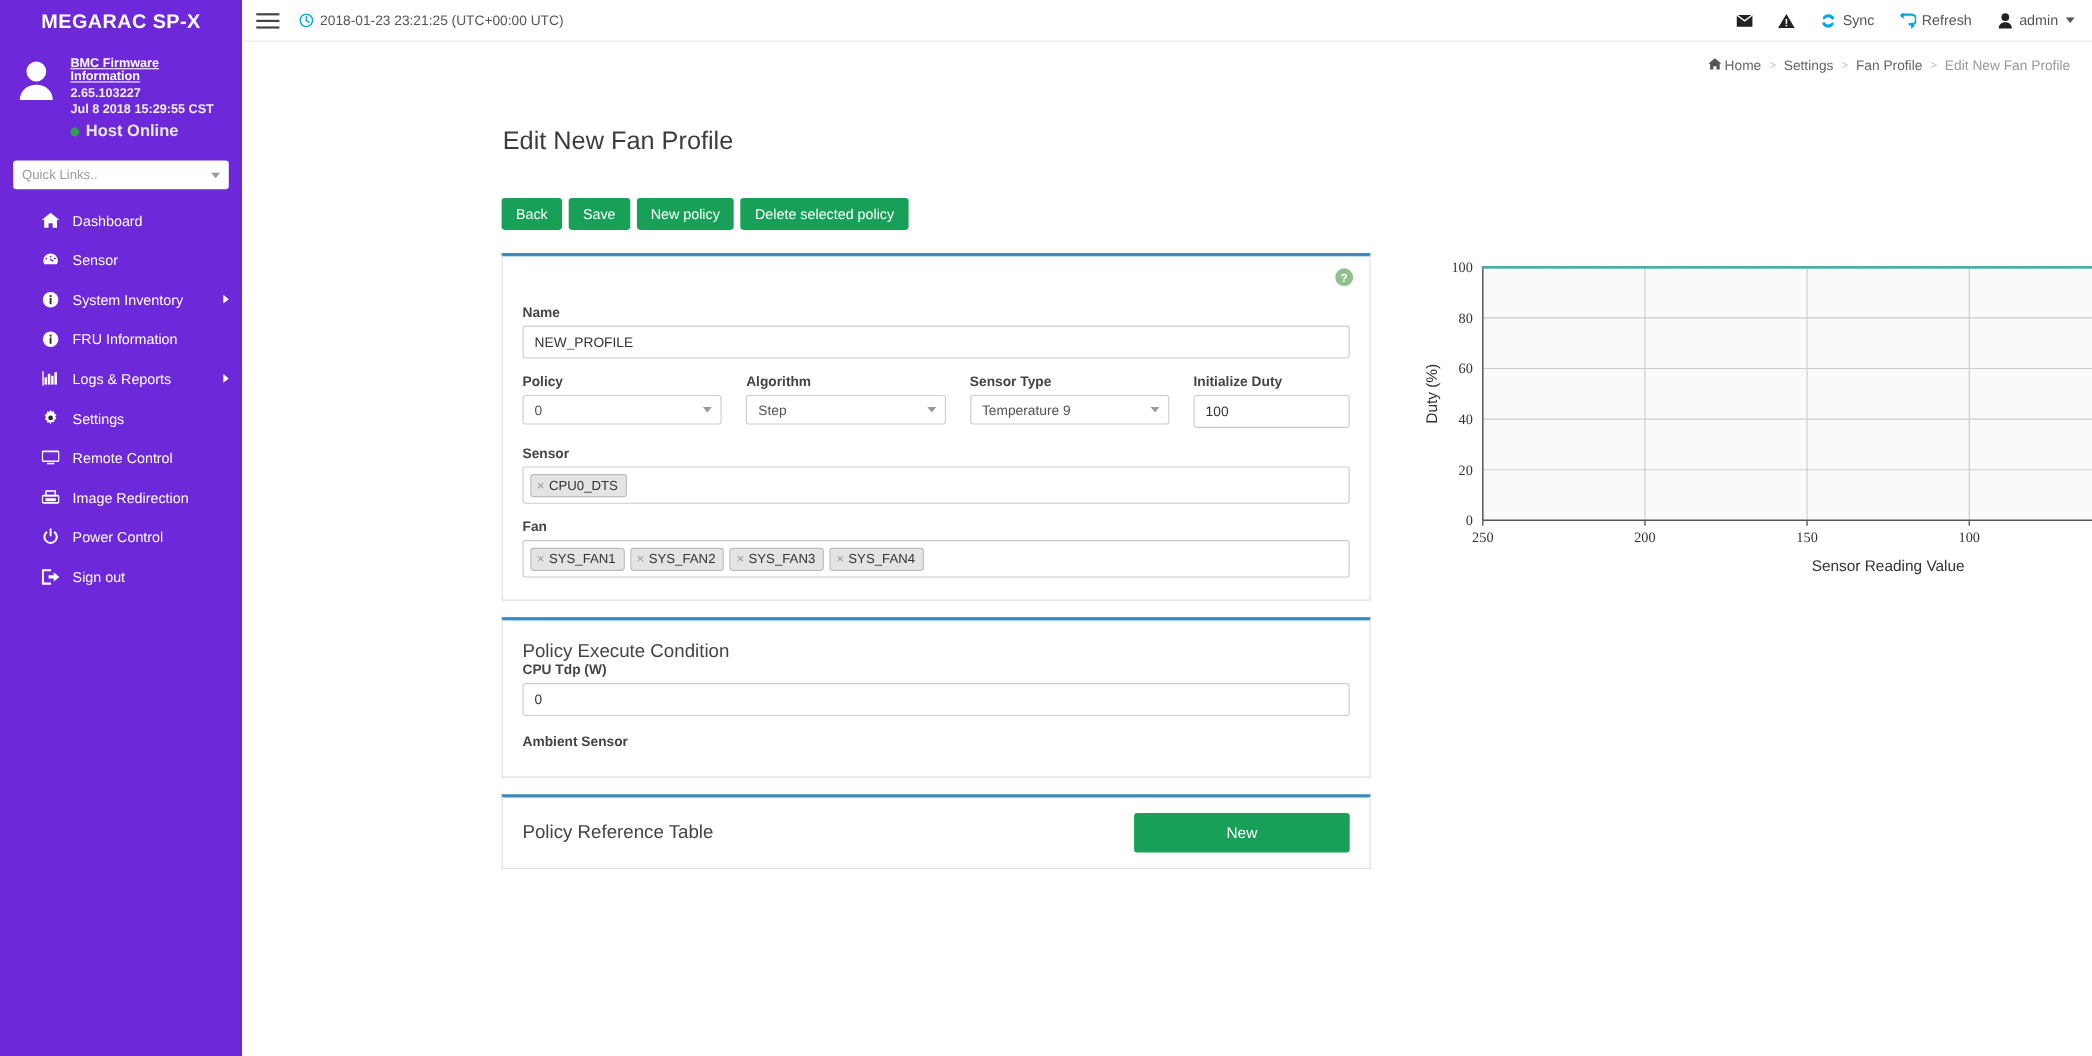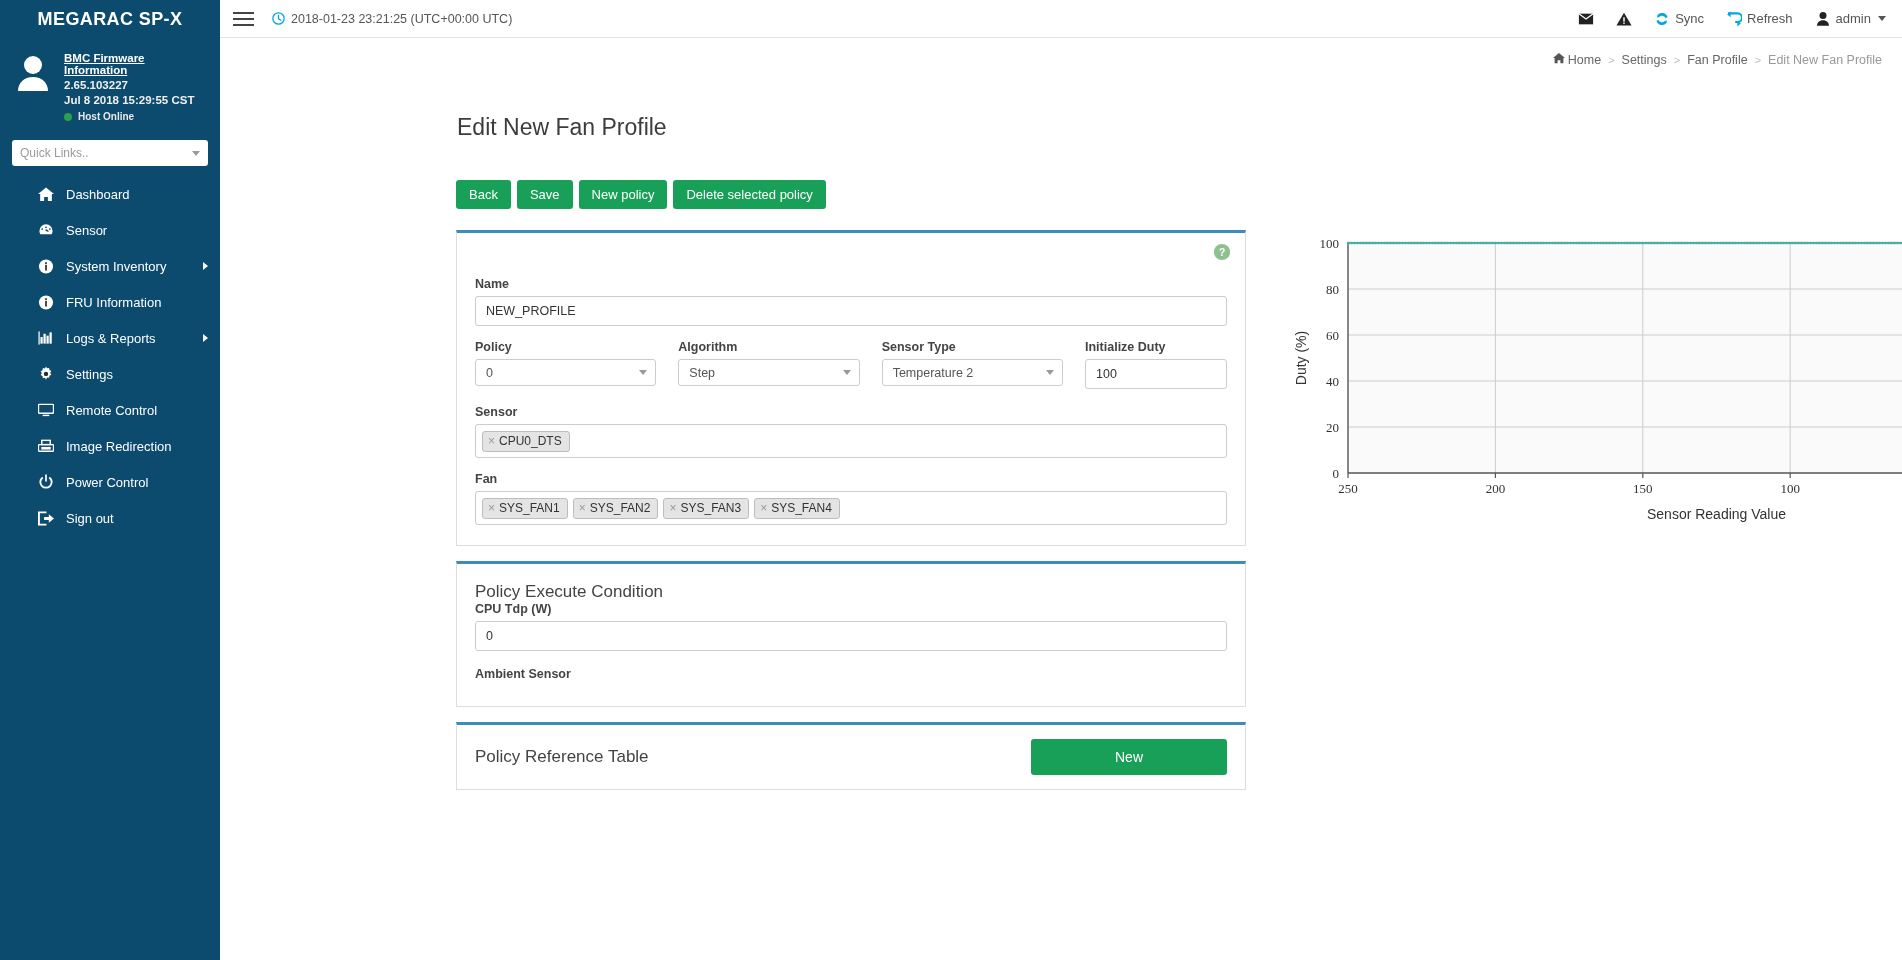--- a/index.html
+++ b/index.html
@@ -7,21 +7,21 @@
     width: 1902px; height: 960px;
     background: #ffffff;
     font-family: "Liberation Sans", sans-serif;
     overflow: hidden;
   }
   body { display: flex; }
 
   
   #sidebar {
     width: 220px; height: 960px;
-    background: #0c4a6e;
+    background: #6d28d9;
     flex: 0 0 220px;
     color: #e8e8e8;
     overflow: hidden;
     position: relative;
   }
   #brand {
     height: 38px;
     display: flex; align-items: center; justify-content: center;
     font-size: 18px; font-weight: bold; color: #ffffff;
     letter-spacing: .4px;
@@ -35,21 +35,21 @@
   #fw-link {
     font-size: 11.5px; color: #ffffff; text-decoration: underline;
     font-weight: bold; cursor: pointer;
   }
   .fw-line { font-size: 11.5px; color: #f0f0f0; font-weight: bold; }
   #host-status { display: flex; align-items: center; gap: 6px; margin-top: 2px; }
   .status-dot {
     width: 8px; height: 8px; border-radius: 50%;
     background: #2e9e4f; display: inline-block;
   }
-  #host-status-label { font-size: 10px; color: #e8e8e8; font-weight: bold; }
+  #host-status-label { font-size: 15px; color: #e8e8e8; font-weight: bold; }
 
   #quick-links {
     margin: 12px 12px 6px 12px;
     height: 26px;
     background: #ffffff; border-radius: 3px;
     display: flex; align-items: center; justify-content: space-between;
     padding: 0 8px;
     cursor: pointer;
   }
   #quick-links-label { font-size: 12px; color: #9a9a9a; }
@@ -469,21 +469,21 @@
           <div>
             <label class="field-label">Algorithm</label>
             <div class="select-box">
               <span class="sel-val">Step</span>
               <span class="sel-caret"></span>
             </div>
           </div>
           <div>
             <label class="field-label">Sensor Type</label>
             <div class="select-box">
-              <span class="sel-val">Temperature 2</span>
+              <span class="sel-val">Temperature 9</span>
               <span class="sel-caret"></span>
             </div>
           </div>
           <div class="col-duty">
             <label class="field-label">Initialize Duty</label>
             <input class="text-input" type="text" value="100" style="">
           </div>
         </div>
 
         <div class="mt16">

